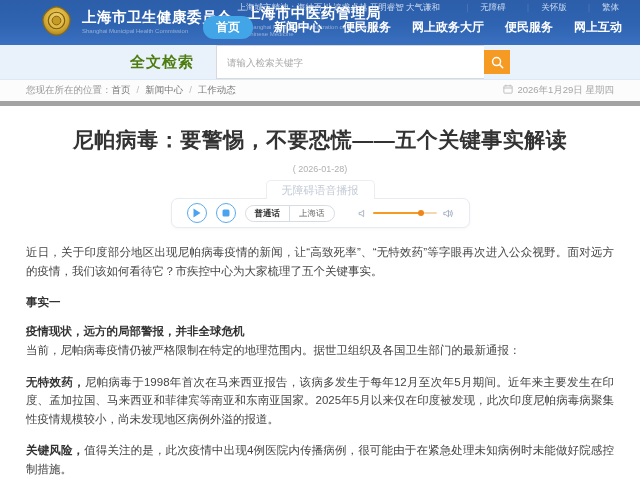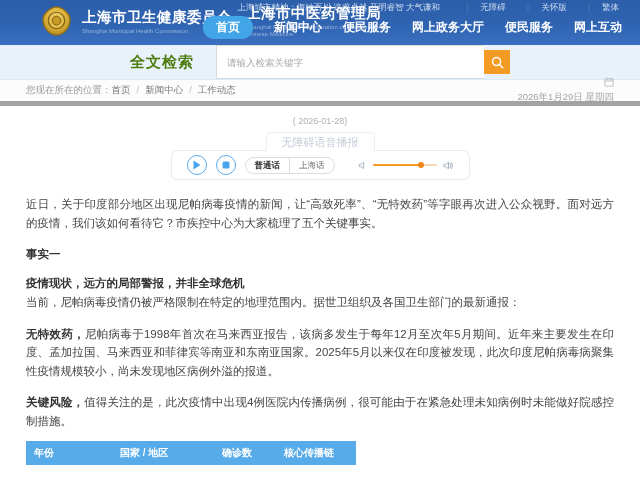--- a/index.html
+++ b/index.html
@@ -34,21 +34,21 @@
   .search-input::placeholder { color:#a9a9a9; }
   .search-btn { width:26px; height:24px; background:#f59a23; border:none; cursor:pointer;
     display:flex; align-items:center; justify-content:center; }
 
   
   .crumb-row { height:26px; background:#fcfcfc; border-bottom:5px solid #a3a3a3;
     display:flex; align-items:center; justify-content:space-between; padding:0 26px; }
   .crumb-left { display:flex; align-items:center; font-size:9.5px; color:#999; }
   .crumb-link { color:#777; text-decoration:none; cursor:pointer; }
   .crumb-link + .crumb-link::before { content:"/"; color:#bbb; margin:0 6px; }
-  .crumb-right { display:flex; align-items:flex-end; font-size:9.5px; color:#a5a5a5; gap:4px;flex-direction:column; }
+  .crumb-right { display:flex; align-items:flex-start; font-size:9.5px; color:#a5a5a5; gap:4px; }
 
   
   .article { padding:0 26px; }
   .art-title { text-align:center; font-size:21px; font-weight:bold; color:#333;
     margin-top:20px; letter-spacing:.5px; }
   .art-date { text-align:center; font-size:9px; color:#b0b0b0; margin-top:10px; }
 
   .player-wrap { display:flex; flex-direction:column; align-items:center; margin-top:6px; }
   .player-tab { background:#fff; border:1px solid #eceef4; border-bottom:none;
     border-radius:5px 5px 0 0; padding:2px 15px 1px; font-size:11px; color:#c3cad6; z-index:2; }
@@ -152,20 +152,21 @@
       <rect x="1" y="2.2" width="10" height="8.8" rx="1" fill="none" stroke="#b5b5b5" stroke-width="1"></rect>
       <line x1="1" y1="4.8" x2="11" y2="4.8" stroke="#b5b5b5" stroke-width="1"></line>
       <line x1="3.5" y1="0.8" x2="3.5" y2="3" stroke="#b5b5b5" stroke-width="1"></line>
       <line x1="8.5" y1="0.8" x2="8.5" y2="3" stroke="#b5b5b5" stroke-width="1"></line>
     </svg>
     <span>2026年1月29日 星期四</span>
   </div>
 </div>
 
 <main class="article">
+  <h1 class="art-title">尼帕病毒：要警惕，不要恐慌——五个关键事实解读</h1>
   <div class="art-date">( 2026-01-28)</div>
 
   <div class="player-wrap">
     <div class="player-tab">无障碍语音播报</div>
     <div class="player-bar">
       <button class="pbtn">
         <svg width="9" height="10" viewBox="0 0 9 10">
           <polygon points="1.5,0.5 8.5,5 1.5,9.5" fill="#4aa3ee"></polygon>
         </svg>
       </button>

